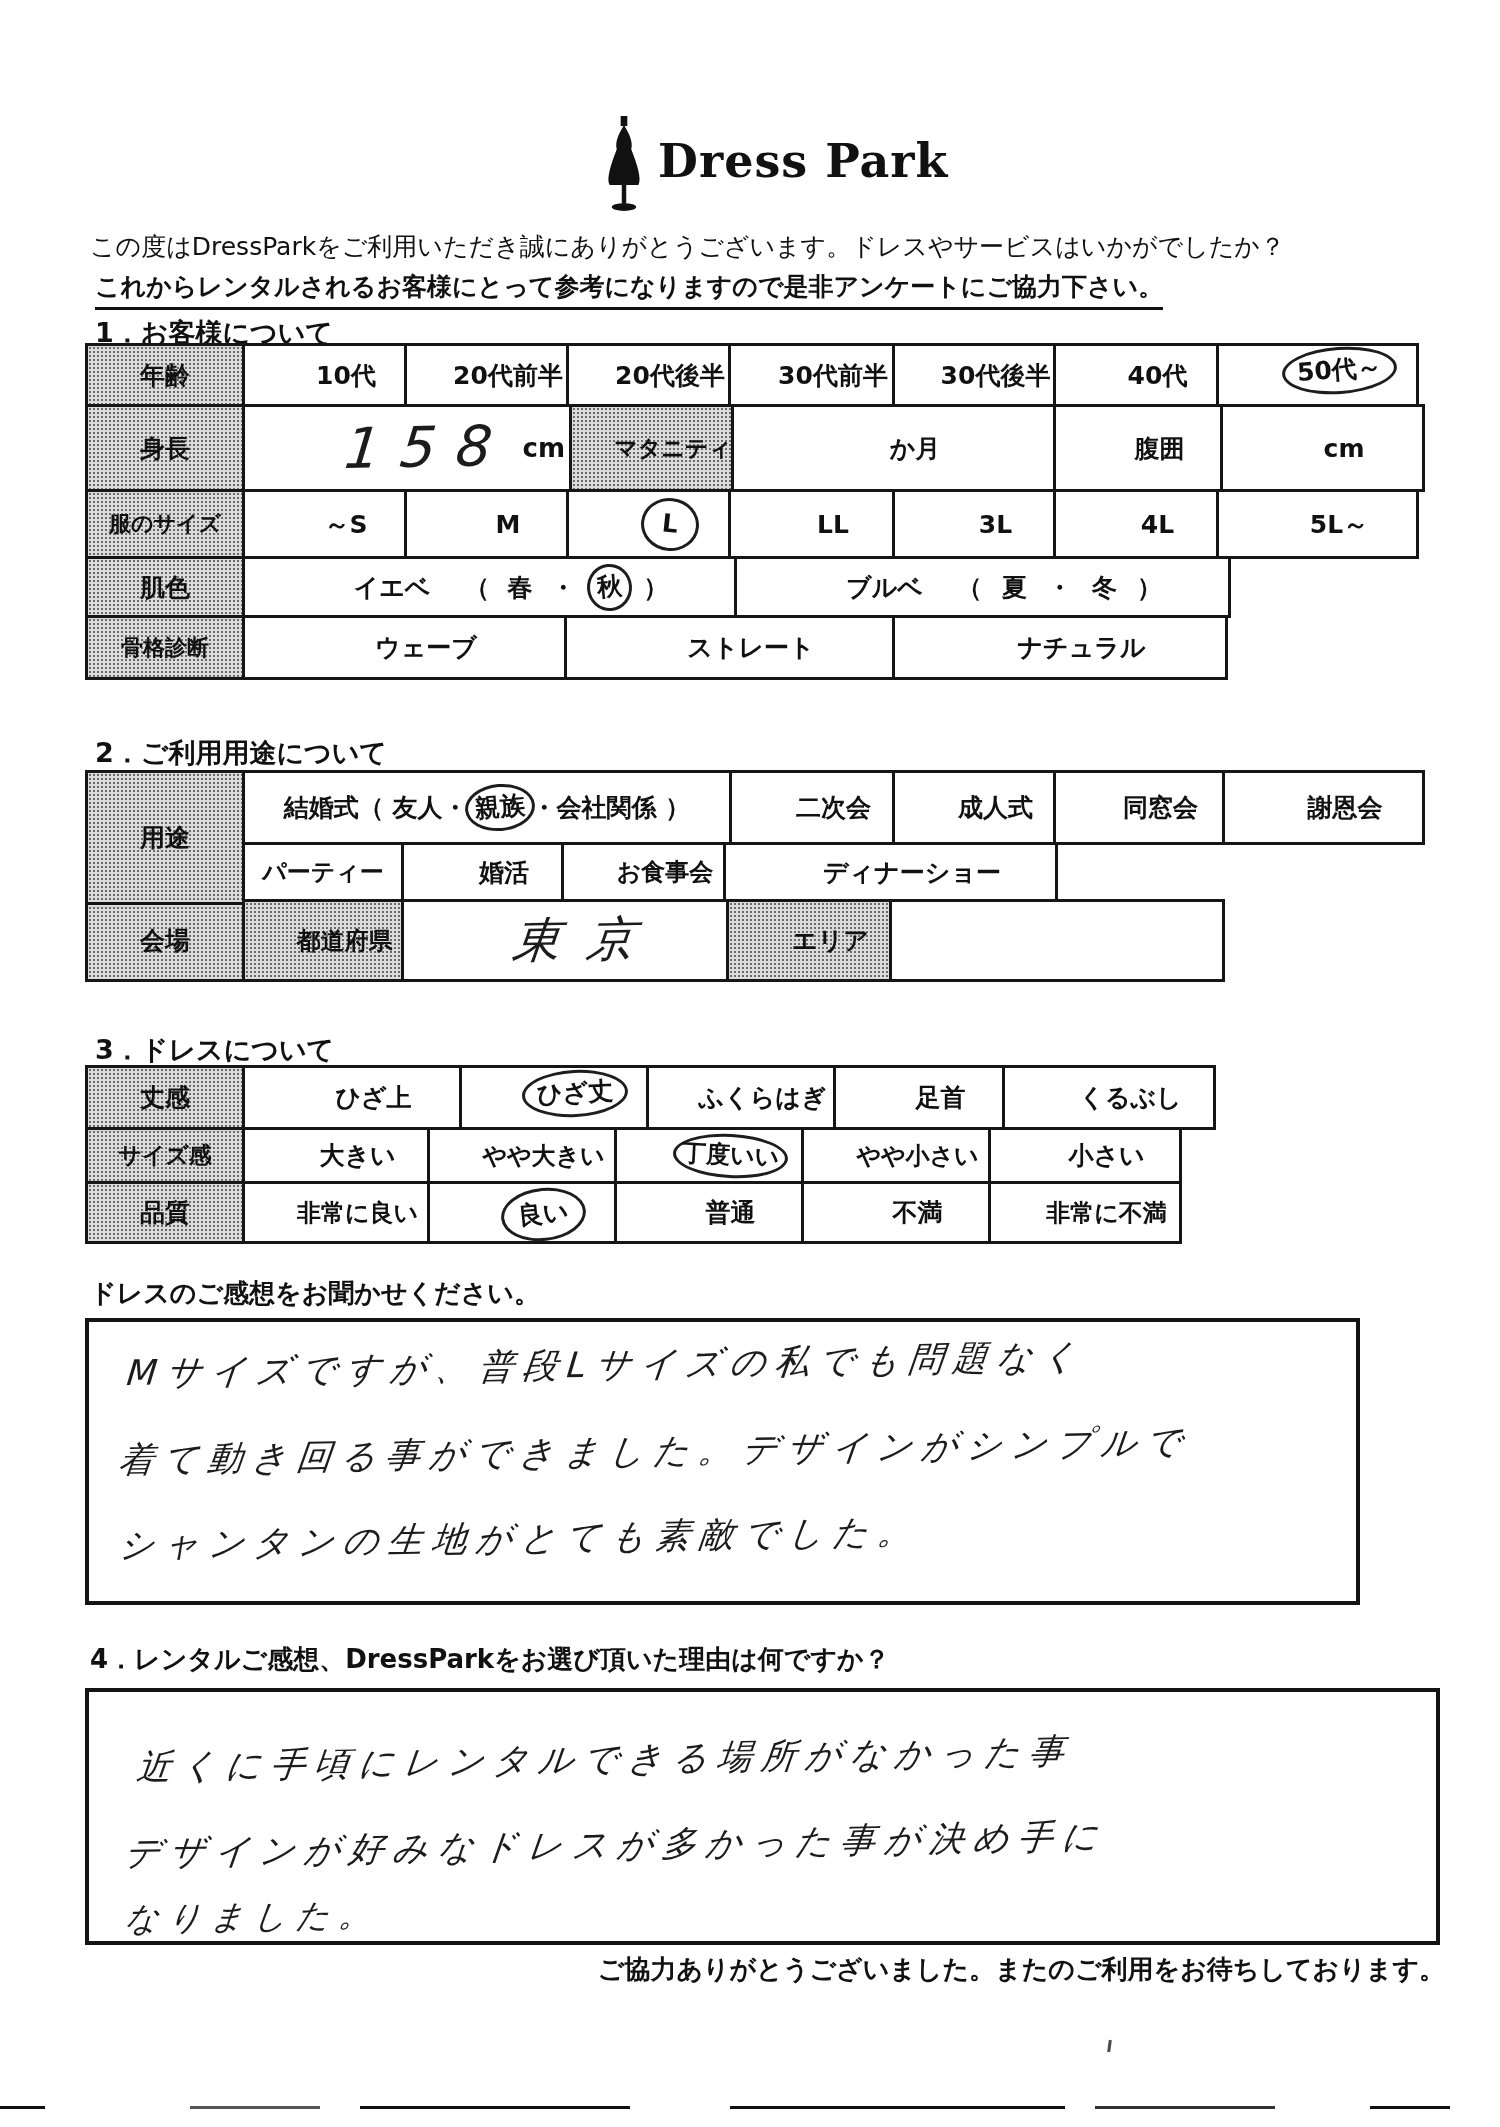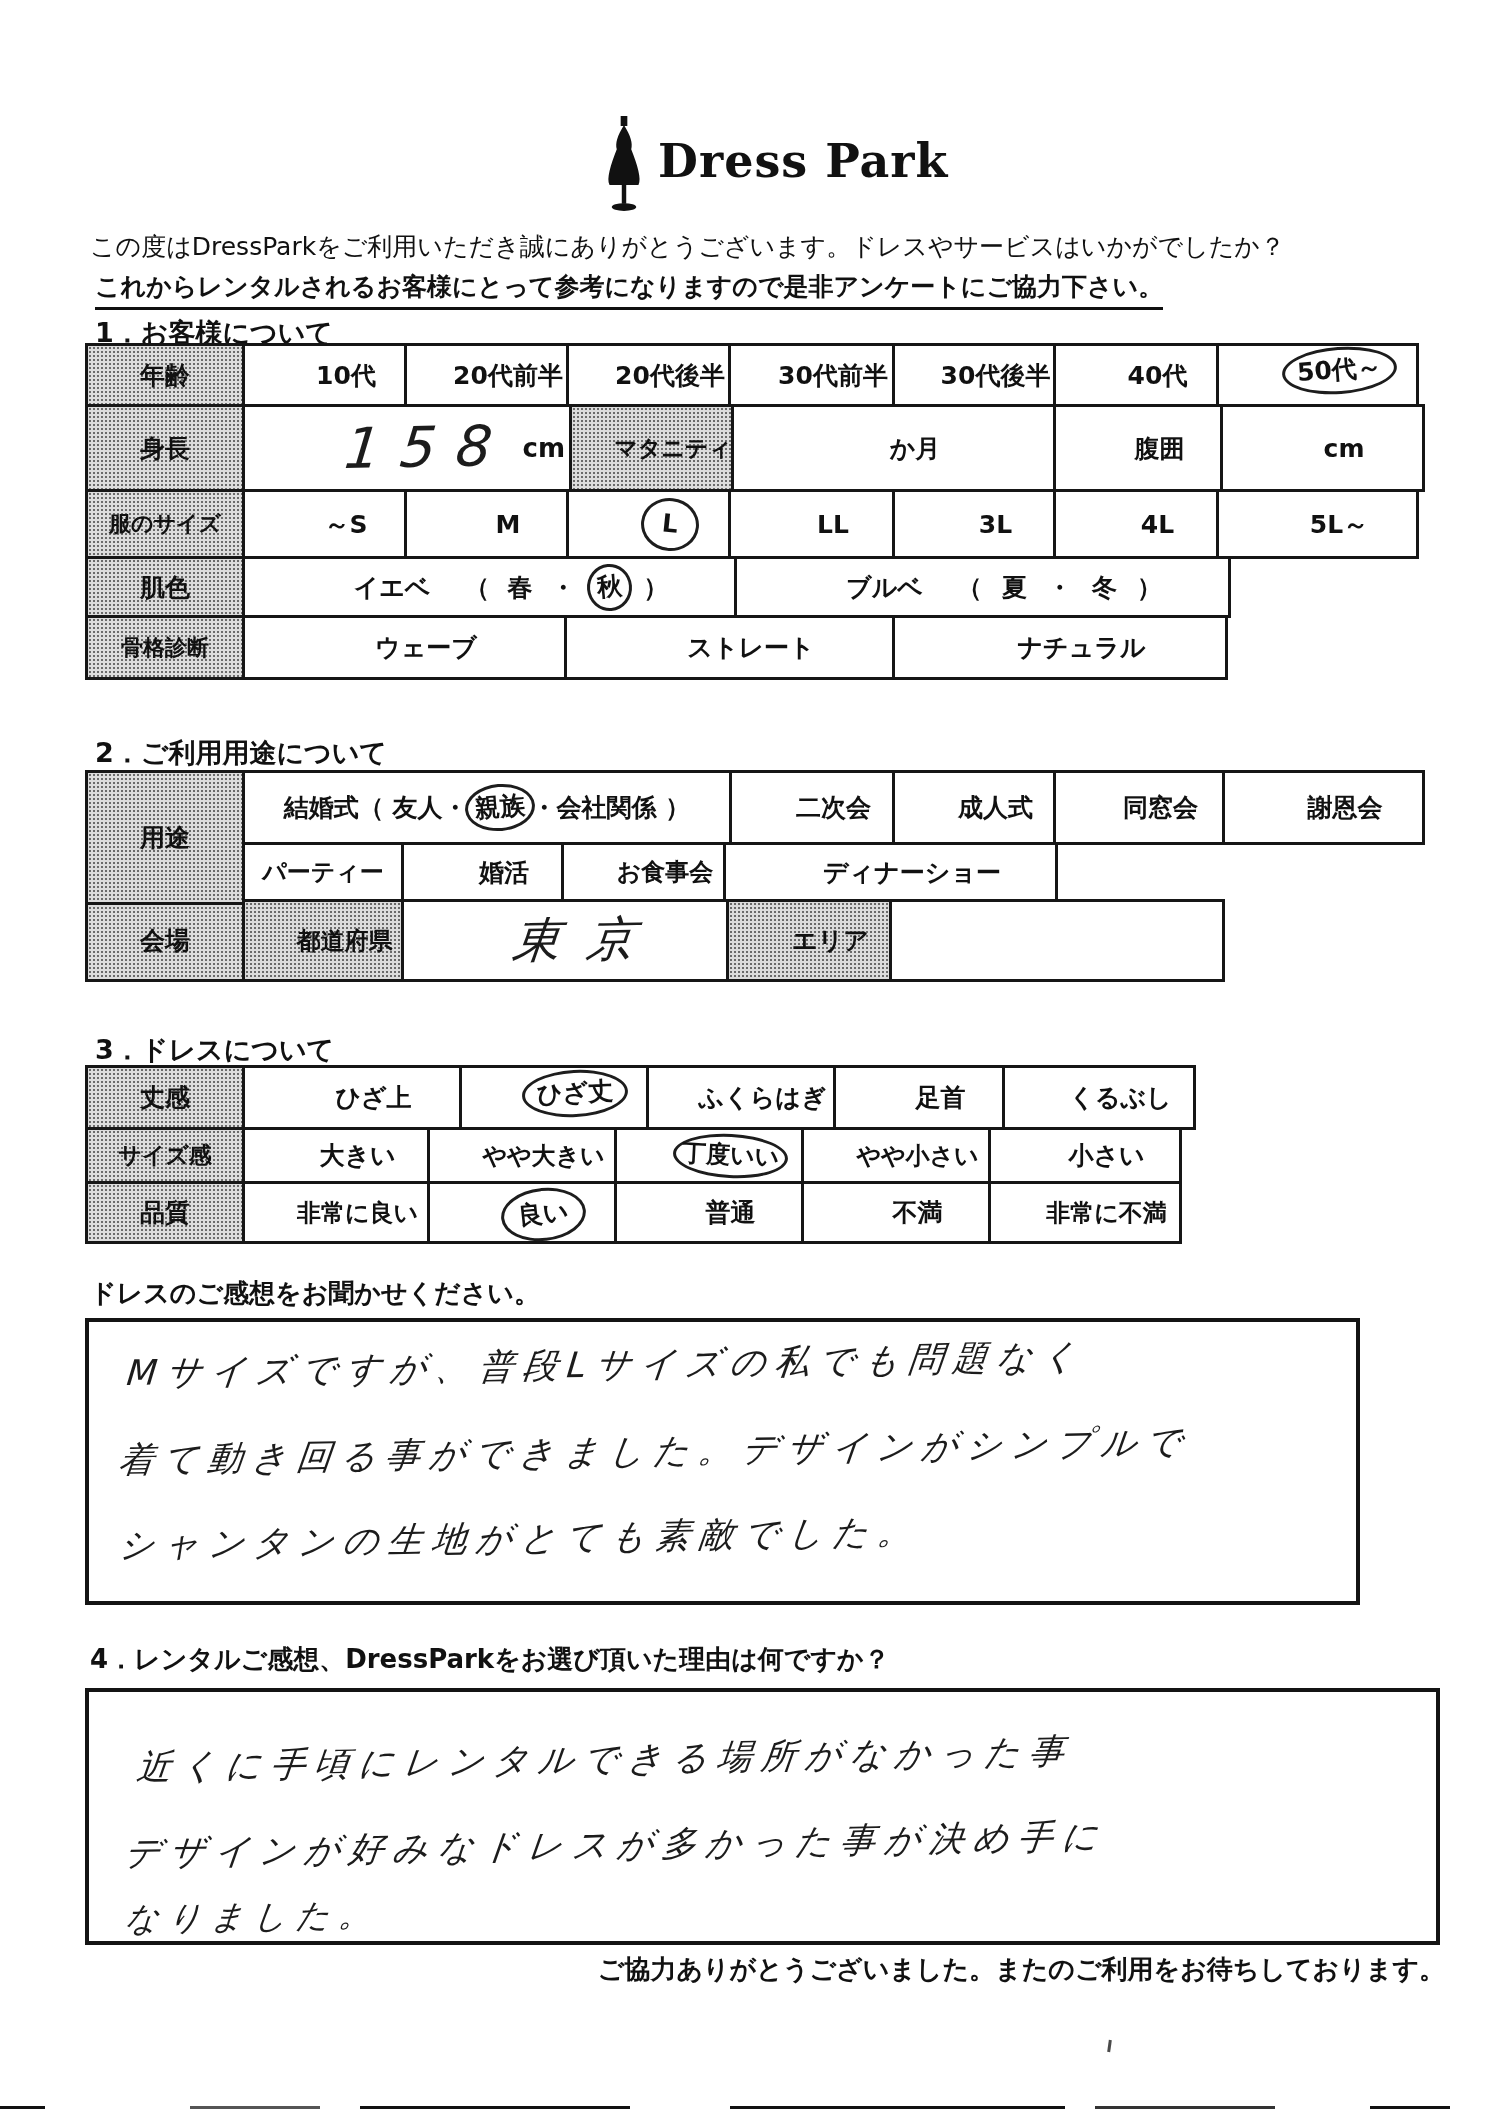--- a/index.html
+++ b/index.html
@@ -180,21 +180,21 @@
 
   <div class="table" style="left:85px; top:1065px;">
     <div class="trow" style="height:65px;">
       <div class="cell shaded" style="width:160px;">丈感</div>
       <div class="cell" style="width:220px;">ひざ上</div>
       <div class="cell" style="width:190px;">
         <span class="circled" style="margin-top:-8px;">ひざ丈</span>
       </div>
       <div class="cell" style="width:190px;">ふくらはぎ</div>
       <div class="cell" style="width:172px;">足首</div>
-      <div class="cell" style="width:194px;">くるぶし</div>
+      <div class="cell" style="width:214px;">くるぶし</div>
     </div>
     <div class="trow" style="height:57px;">
       <div class="cell shaded" style="width:160px; font-size:23px;">サイズ感</div>
       <div class="cell" style="width:188px;">大きい</div>
       <div class="cell" style="width:190px; font-size:24px;">やや大きい</div>
       <div class="cell" style="width:190px;">
         <span class="circled" style="padding:2px 6px 4px; font-size:24px; transform:rotate(3deg);">丁度いい</span>
       </div>
       <div class="cell" style="width:190px; font-size:24px;">やや小さい</div>
       <div class="cell" style="width:194px;">小さい</div>

